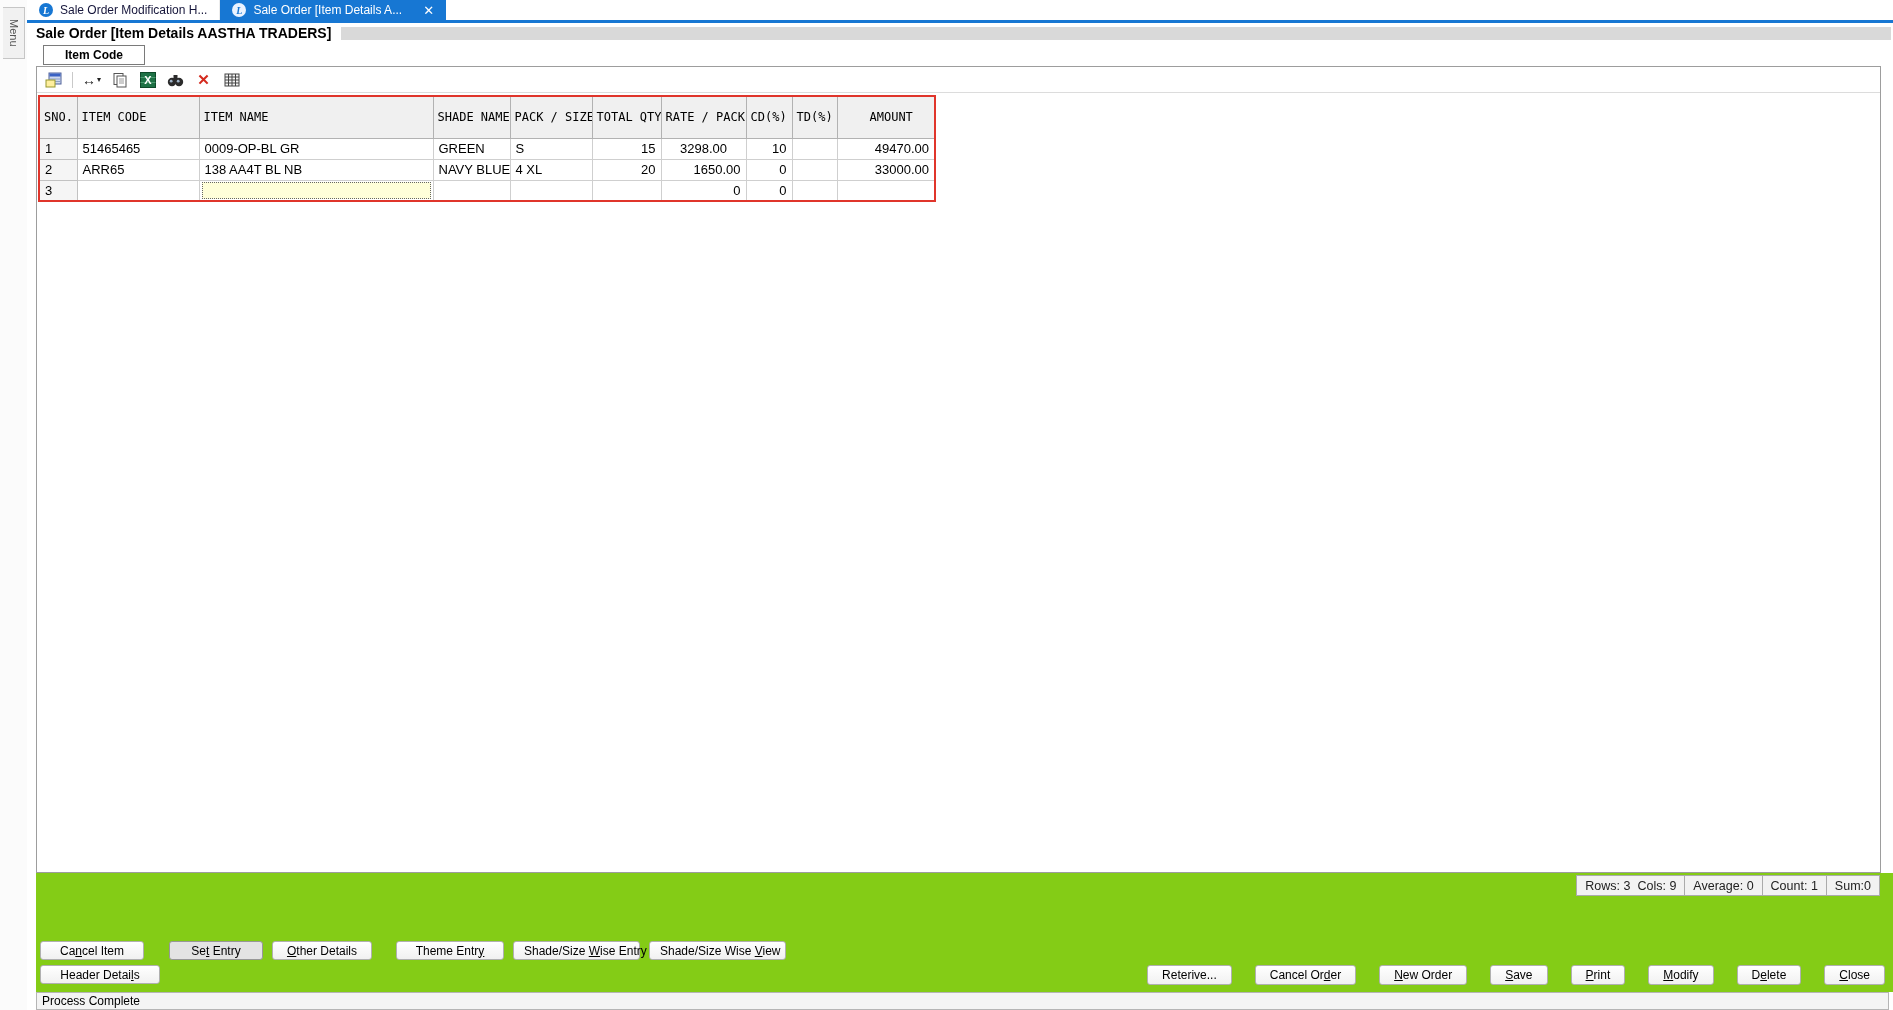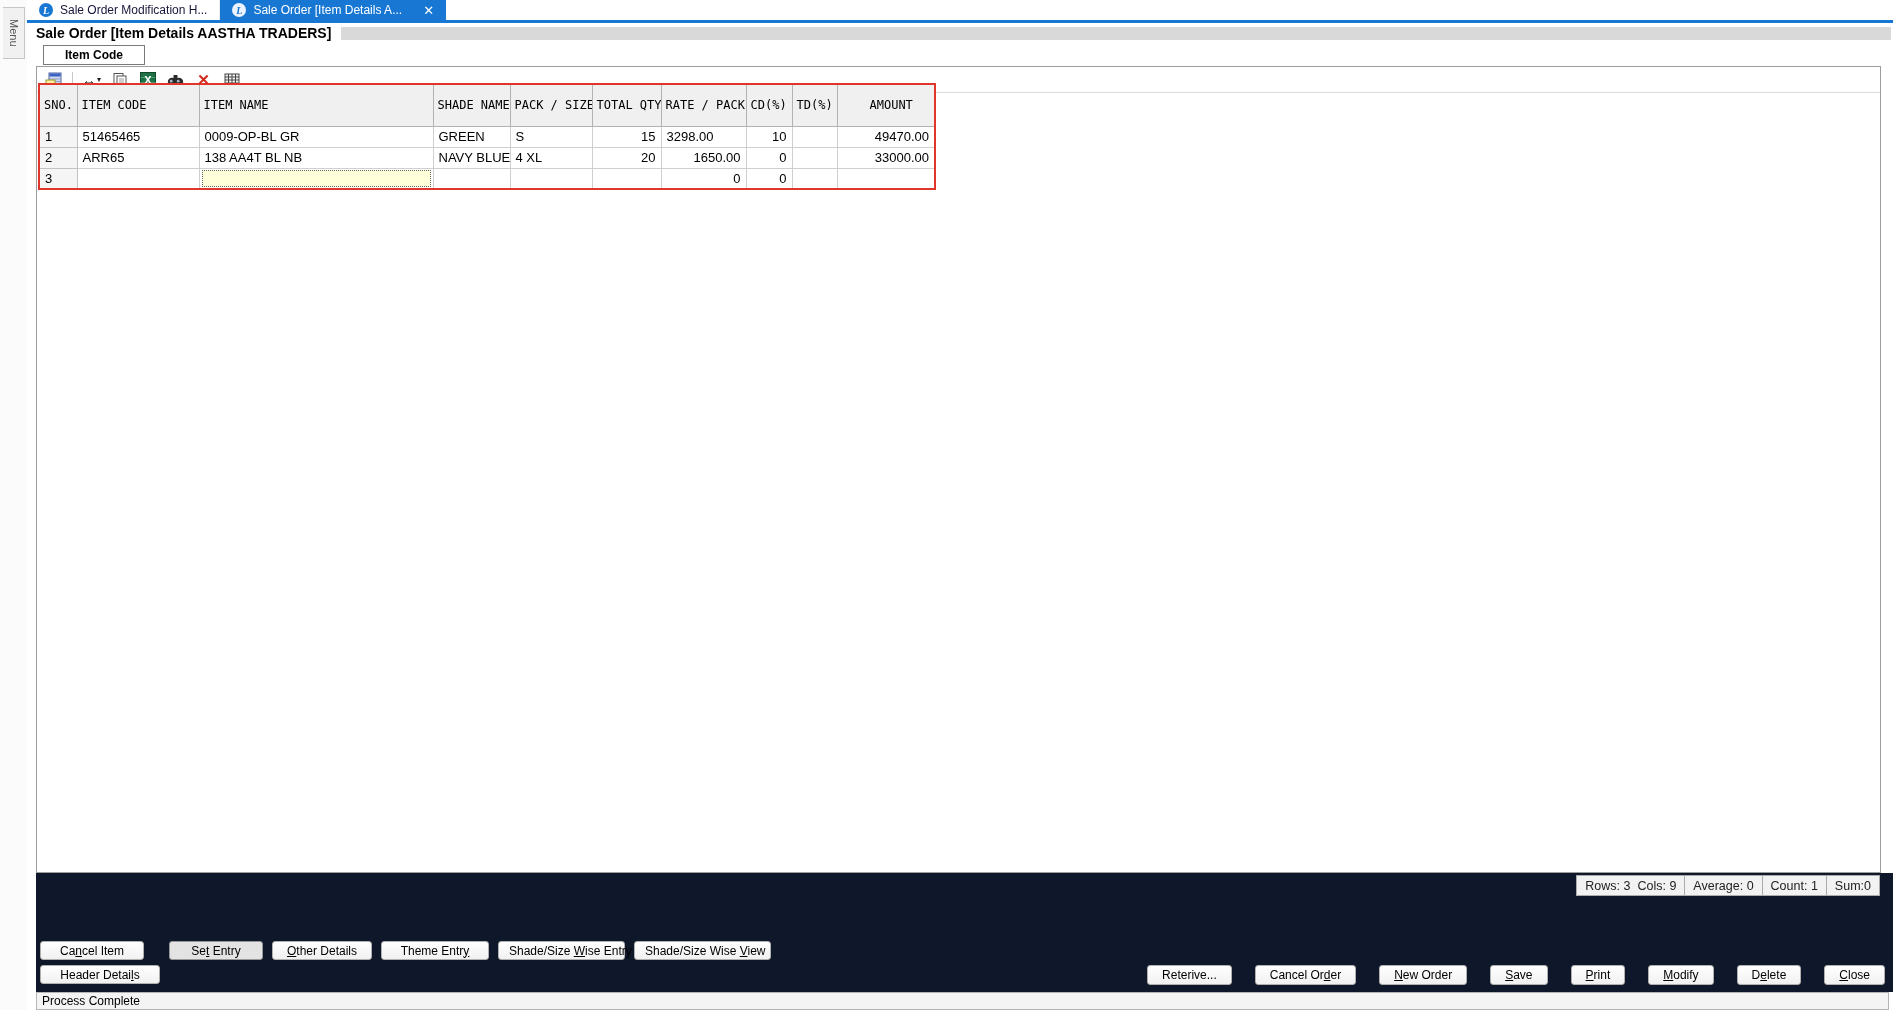--- a/index.html
+++ b/index.html
@@ -39,36 +39,36 @@
   }
   
   .client { position: absolute; left: 36px; top: 66px; width: 1845px; height: 807px; background: #fff; border: 1px solid #9d9d9d; }
   .toolbar { position: absolute; left: 0; top: 0; right: 0; height: 26px; display: flex; align-items: center; gap: 9px; padding-left: 7px; border-bottom: 1px solid #dcdcdc; }
   .tb-icon { width: 19px; height: 18px; display: flex; align-items: center; justify-content: center; cursor: pointer; }
   .tb-sep { width: 1px; height: 16px; background: #c9c9c9; }
   .arrow-glyph { font-size: 14px; font-weight: bold; color: #222; line-height: 1; }
   .drop-caret { font-size: 8px; color: #222; margin-left: 1px; }
   .x-glyph { color: #d42a1e; font-size: 15px; font-weight: bold; line-height: 1; }
   
-  .grid-wrap { position: absolute; left: 1px; top: 16px; }
+  .grid-wrap { position: absolute; left: 1px; top: 28px; }
   table.grid { border-collapse: collapse; table-layout: fixed; width: 896px; border: 2px solid #e0352b; }
   table.grid th {
     height: 42px; background: #f0f0f0; font-family: "DejaVu Sans Mono", monospace;
     font-weight: normal; font-size: 12px; text-align: left; padding: 0 4px;
     border: 1px solid #b2b2b2; overflow: hidden; white-space: nowrap;
   }
   table.grid td {
     height: 21px; font-size: 13px; padding: 0 5px; border: 1px solid #cfcfcf;
     background: #fff; overflow: hidden; white-space: nowrap;
   }
   table.grid td.sno { background: #f5f5f5; border-color: #c2c2c2; }
   table.grid td.editing { padding: 1px 2px; }
   .edit-box { height: 17px; width: 100%; background: #ffffd9; border: 1px dotted #666; }
   
-  .bottom-panel { position: absolute; left: 36px; top: 873px; width: 1857px; height: 119px; background: #0f172a; }
+  .bottom-panel { position: absolute; left: 36px; top: 873px; width: 1857px; height: 119px; background: #84cc16; }
   .stats { position: absolute; right: 13px; top: 2px; display: flex; align-items: stretch; border: 1px solid #ababab; background: #f2f2f2; height: 21px; }
   .stats .panel { padding: 0 8px; border-right: 1px solid #ababab; font-size: 12.5px; color: #222; display: flex; align-items: center; white-space: pre; }
   .stats .panel:last-child { border-right: none; }
   
   .totals { position: absolute; left: 4px; top: 24px; display: flex; align-items: flex-start; }
   table.tot { border-collapse: collapse; }
   table.tot + table.tot { margin-left: 3px; }
   table.tot td {
     border: 1px solid #2f2f2f; background: #fff; height: 20px; text-align: center;
     color: #0000cc; font-weight: bold; font-size: 13px; vertical-align: middle; white-space: nowrap;
@@ -195,21 +195,21 @@
           </tr>
         </thead>
       <tbody id="grid-body">
           <tr>
             <td class="sno" style="text-align: left;">1</td>
             <td style="text-align: left;">51465465</td>
             <td style="text-align: left;">0009-OP-BL GR</td>
             <td style="text-align: left;">GREEN</td>
             <td style="text-align: left;">S</td>
             <td style="text-align: right;">15</td>
-            <td style="text-align: left; margin-left: 48px;">3298.00</td>
+            <td style="text-align: center; margin-left: 48px;">3298.00</td>
             <td style="text-align: right;">10</td>
             <td style="text-align: right;"></td>
             <td style="text-align: right;">49470.00</td>
           </tr>
           <tr>
             <td class="sno" style="text-align: left;">2</td>
             <td style="text-align: left;">ARR65</td>
             <td style="text-align: left;">138 AA4T BL NB</td>
             <td style="text-align: left;">NAVY BLUE</td>
             <td style="text-align: left;">4 XL</td>
@@ -244,21 +244,21 @@
     <span class="panel">Average: 0</span>
     <span class="panel">Count: 1</span>
     <span class="panel">Sum:0</span>
   </div>
 
 
   <div class="btn-row1" id="btn-row1">
       <button class="btn" style="width: 104px;"><span>Ca</span><u>n</u><span>cel Item</span></button>
       <button class="btn pressed" style="width: 94px;"><span>Se</span><u>t</u><span> Entry</span></button>
       <button class="btn" style="width: 100px;"><span></span><u>O</u><span>ther Details</span></button>
-      <button class="btn" style="width: 108px;"><span>Theme Entr</span><u>y</u><span></span></button>
+      <button class="btn" style="width: 108px; margin-left: 15px;"><span>Theme Entr</span><u>y</u><span></span></button>
       <button class="btn" style="width: 127px;"><span>Shade/Size </span><u>W</u><span>ise Entry</span></button>
       <button class="btn" style="width: 137px;"><span>Shade/Size Wise </span><u>V</u><span>iew</span></button>
     </div>
 
   <div class="header-details-wrap">
     <button class="btn" style="width:120px;"><span>Header Detai</span><u>l</u><span>s</span></button>
   </div>
 
   <div class="order-btns" id="order-btns">
       <button class="btn btn2"><span>Reterive...</span><u></u><span></span></button>

